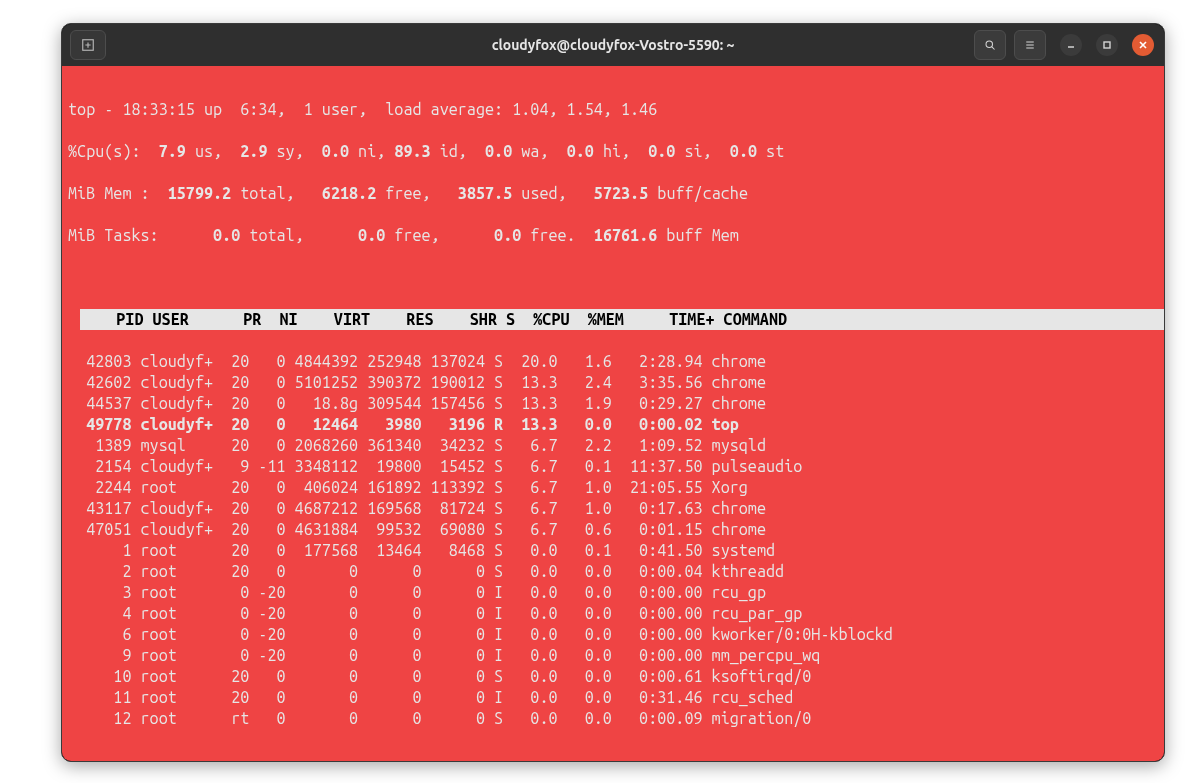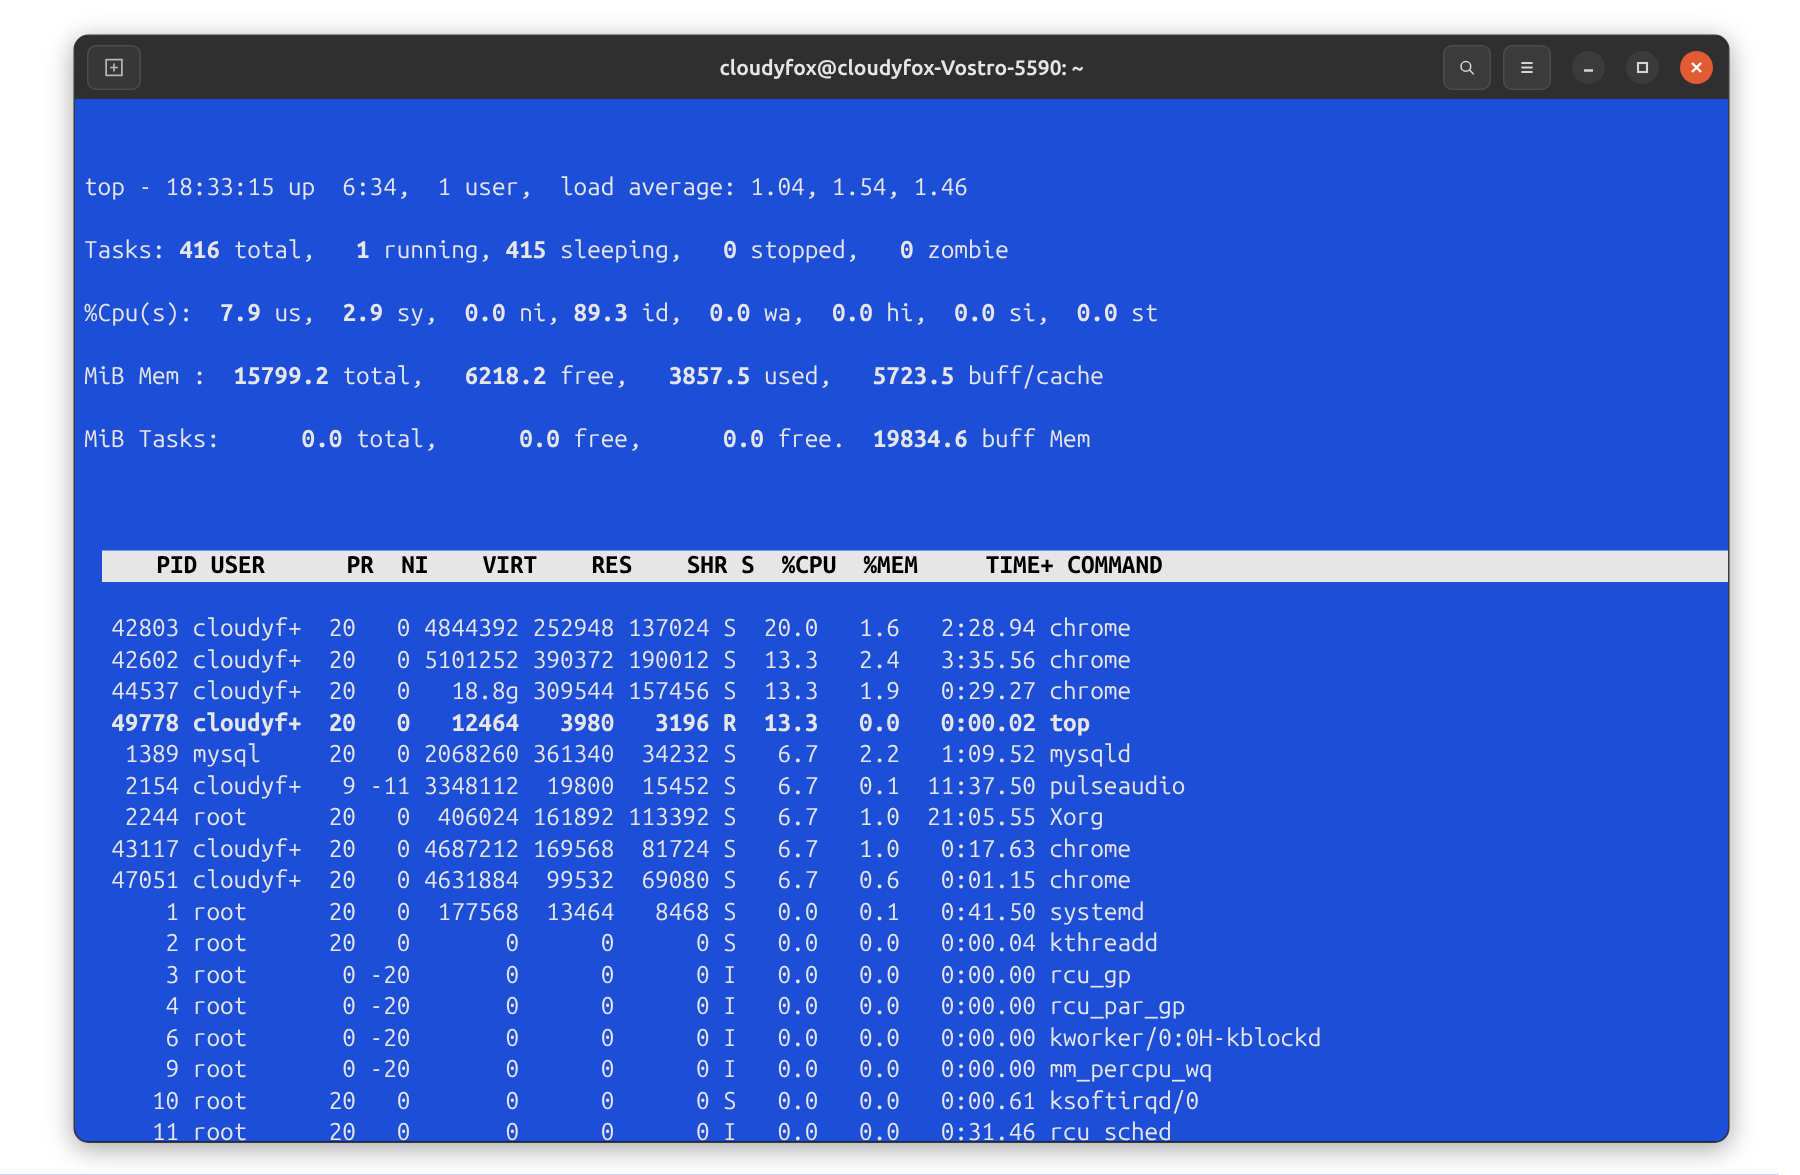--- a/index.html
+++ b/index.html
@@ -5,21 +5,21 @@
   html, body {
     margin: 0;
     padding: 0;
     background: #fff;
     width: 1200px;
     height: 783px;
     font-family: "Ubuntu Mono", "DejaVu Sans Mono", "Menlo", "Consolas", monospace;
   }
   .window {
     position: absolute;
-    left: 49px;
+    left: 61px;
     top: 23px;
     width: 1102px;
     height: 737px;
     background: #000;
     border-radius: 10px;
     overflow: hidden;
     box-shadow: 0 4px 18px rgba(0,0,0,.35);
     border: 1px solid #3a3a3a;
   }
   .titlebar {
@@ -74,26 +74,26 @@
   }
   .tb-circ.min   { background: #3b3b3b; }
   .tb-circ.max   { background: #3b3b3b; }
   .tb-circ.close { background: #e35b33; }
   .tb-circ svg, .tb-btn svg { width: 12px; height: 12px; }
 
   .term {
     position: absolute;
     left: 0; right: 0;
     top: 42px; bottom: 0;
-    background: #1d4ed8;
+    background: #ef4444;
     color: #e6e6e6;
     font-size: 16.2px;
     line-height: 21px;
     white-space: pre;
-    padding: 28px 0 0 6px;
+    padding: 12px 0 0 6px;
     letter-spacing: 0;
   }
   .bold { font-weight: 700; }
   .inv  { background: #e6e6e6; color: #000; display: block; margin-left: 12px; }
   .row { display: block; }
 </style>
 </head>
 <body>
 
 <div class="window">
@@ -134,23 +134,22 @@
         <svg viewBox="0 0 12 12">
           <line x1="3" y1="3" x2="9" y2="9" stroke="#fff" stroke-width="1.6"></line>
           <line x1="9" y1="3" x2="3" y2="9" stroke="#fff" stroke-width="1.6"></line>
         </svg>
       </div>
     </div>
   </div>
 
   <div class="term">
 <span class="row">top - 18:33:15 up  6:34,  1 user,  load average: 1.04, 1.54, 1.46</span>
-<span class="row"><span>Tasks:</span><span class="bold"> 416 </span><span>total,   </span><span class="bold">1 </span><span>running, </span><span class="bold">415 </span><span>sleeping,   </span><span class="bold">0 </span><span>stopped,   </span><span class="bold">0 </span><span>zombie</span></span>
 <span class="row"><span>%Cpu(s):  </span><span class="bold">7.9 </span><span>us,  </span><span class="bold">2.9 </span><span>sy,  </span><span class="bold">0.0 </span><span>ni, </span><span class="bold">89.3 </span><span>id,  </span><span class="bold">0.0 </span><span>wa,  </span><span class="bold">0.0 </span><span>hi,  </span><span class="bold">0.0 </span><span>si,  </span><span class="bold">0.0 </span><span>st</span></span>
 <span class="row"><span>MiB Mem : </span><span class="bold"> 15799.2 </span><span>total,  </span><span class="bold"> 6218.2 </span><span>free,   </span><span class="bold">3857.5 </span><span>used,   </span><span class="bold">5723.5 </span><span>buff/cache</span></span>
-<span class="row"><span>MiB Tasks:     </span><span class="bold"> 0.0 </span><span>total,     </span><span class="bold"> 0.0 </span><span>free,      </span><span class="bold">0.0 </span><span>free.  </span><span class="bold">19834.6 </span><span>buff Mem</span></span>
+<span class="row"><span>MiB Tasks:     </span><span class="bold"> 0.0 </span><span>total,     </span><span class="bold"> 0.0 </span><span>free,      </span><span class="bold">0.0 </span><span>free.  </span><span class="bold">16761.6 </span><span>buff Mem</span></span>
 <span class="row"> </span>
 <span class="inv bold">    PID USER      PR  NI    VIRT    RES    SHR S  %CPU  %MEM     TIME+ COMMAND                                </span>
 <div id="rows-container"><span class="row">  42803 cloudyf+  20   0 4844392 252948 137024 S  20.0   1.6   2:28.94 chrome</span><span class="row">  42602 cloudyf+  20   0 5101252 390372 190012 S  13.3   2.4   3:35.56 chrome</span><span class="row">  44537 cloudyf+  20   0   18.8g 309544 157456 S  13.3   1.9   0:29.27 chrome</span><span class="row bold">  49778 cloudyf+  20   0   12464   3980   3196 R  13.3   0.0   0:00.02 top</span><span class="row">   1389 mysql     20   0 2068260 361340  34232 S   6.7   2.2   1:09.52 mysqld</span><span class="row">   2154 cloudyf+   9 -11 3348112  19800  15452 S   6.7   0.1  11:37.50 pulseaudio</span><span class="row">   2244 root      20   0  406024 161892 113392 S   6.7   1.0  21:05.55 Xorg</span><span class="row">  43117 cloudyf+  20   0 4687212 169568  81724 S   6.7   1.0   0:17.63 chrome</span><span class="row">  47051 cloudyf+  20   0 4631884  99532  69080 S   6.7   0.6   0:01.15 chrome</span><span class="row">      1 root      20   0  177568  13464   8468 S   0.0   0.1   0:41.50 systemd</span><span class="row">      2 root      20   0       0      0      0 S   0.0   0.0   0:00.04 kthreadd</span><span class="row">      3 root       0 -20       0      0      0 I   0.0   0.0   0:00.00 rcu_gp</span><span class="row">      4 root       0 -20       0      0      0 I   0.0   0.0   0:00.00 rcu_par_gp</span><span class="row">      6 root       0 -20       0      0      0 I   0.0   0.0   0:00.00 kworker/0:0H-kblockd</span><span class="row">      9 root       0 -20       0      0      0 I   0.0   0.0   0:00.00 mm_percpu_wq</span><span class="row">     10 root      20   0       0      0      0 S   0.0   0.0   0:00.61 ksoftirqd/0</span><span class="row">     11 root      20   0       0      0      0 I   0.0   0.0   0:31.46 rcu_sched</span><span class="row">     12 root      rt   0       0      0      0 S   0.0   0.0   0:00.09 migration/0</span></div>
 
 
   </div>
 </div>
 
 </body></html>

